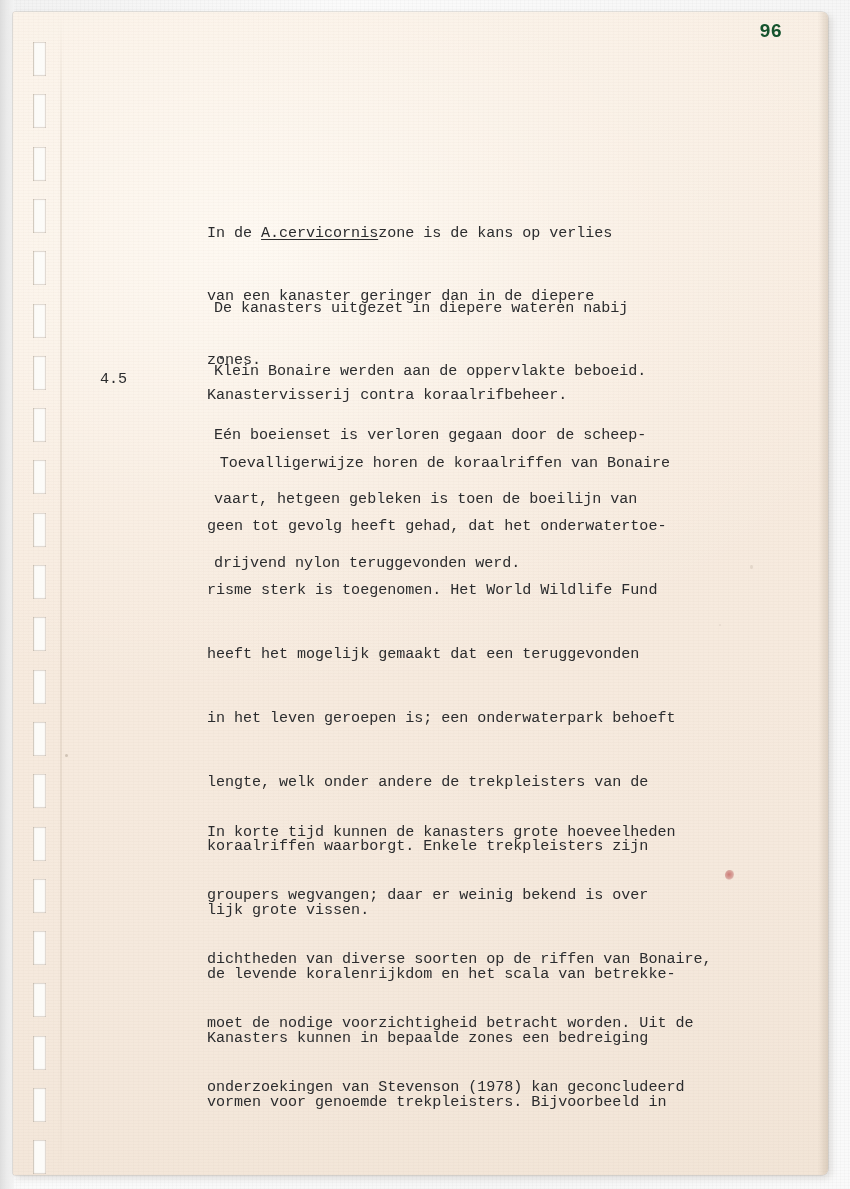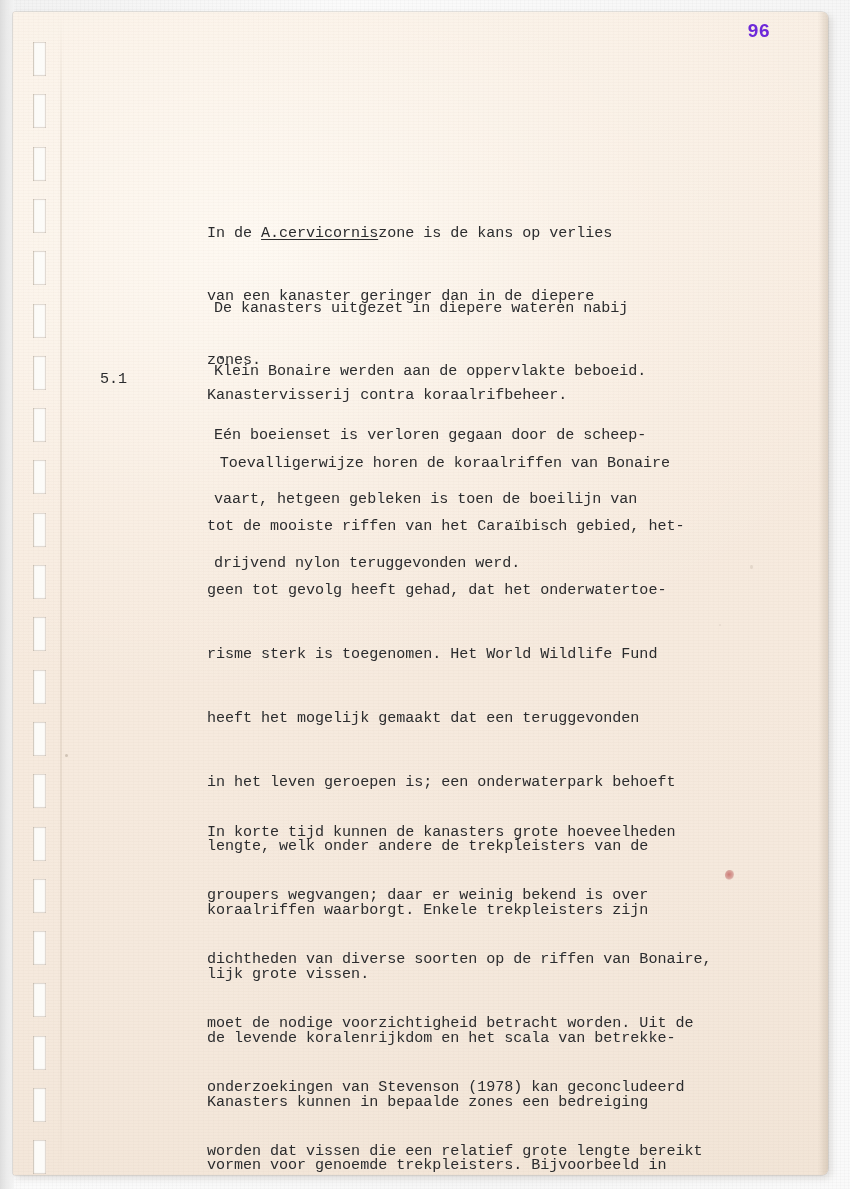--- a/index.html
+++ b/index.html
@@ -107,26 +107,26 @@
     box-shadow:
       inset 1px 0 1px rgba(175,160,142,0.55),
       inset -1px 0 1px rgba(175,160,142,0.35),
       inset 0 1px 1px rgba(175,160,142,0.30),
       inset 0 -1px 1px rgba(175,160,142,0.30);
   }
 
   
   #page-number {
     position: absolute;
-    right: 58px;
+    right: 46px;
     top: 8px;
     font-family: "Liberation Sans", sans-serif;
     font-size: 19px;
     font-weight: bold;
-    color: #6d28d9;
+    color: #14532d;
     letter-spacing: 0.5px;
   }
 
   
   #typescript {
     position: absolute;
     left: 0;
     top: 0;
     width: 815px;
     height: 1163px;
@@ -242,27 +242,26 @@
     <div class="tblock" style="left:201px; top:243px;">
       <span class="tline">De kanasters uitgezet in diepere wateren nabij</span>
       <span class="tline">Klein Bonaire werden aan de oppervlakte beboeid.</span>
       <span class="tline">Eén boeienset is verloren gegaan door de scheep-</span>
       <span class="tline">vaart, hetgeen gebleken is toen de boeilijn van</span>
       <span class="tline">drijvend nylon teruggevonden werd.</span>
     </div>
 
     <div id="section-row">
       <div id="stray-dot"></div>
-      <div id="section-number">5.1</div>
+      <div id="section-number">4.5</div>
       <div id="section-title">Kanastervisserij contra koraalrifbeheer.</div>
     </div>
 
     <div class="tblock" style="left:194px; top:398px;">
       <span class="tline indent">Toevalligerwijze horen de koraalriffen van Bonaire</span>
-      <span class="tline">tot de mooiste riffen van het Caraïbisch gebied, het-</span>
       <span class="tline">geen tot gevolg heeft gehad, dat het onderwatertoe-</span>
       <span class="tline">risme sterk is toegenomen. Het World Wildlife Fund</span>
       <span class="tline">heeft het mogelijk gemaakt dat een teruggevonden</span>
       <span class="tline">in het leven geroepen is; een onderwaterpark behoeft</span>
       <span class="tline">lengte, welk onder andere de trekpleisters van de</span>
       <span class="tline">koraalriffen waarborgt. Enkele trekpleisters zijn</span>
       <span class="tline">lijk grote vissen.</span>
       <span class="tline">de levende koralenrijkdom en het scala van betrekke-</span>
       <span class="tline">Kanasters kunnen in bepaalde zones een bedreiging</span>
       <span class="tline">vormen voor genoemde trekpleisters. Bijvoorbeeld in</span>
@@ -276,21 +275,20 @@
       
       
     </div>
 
     <div class="tblock" style="left:194px; top:767px;">
       <span class="tline">In korte tijd kunnen de kanasters grote hoeveelheden</span>
       <span class="tline">groupers wegvangen; daar er weinig bekend is over</span>
       <span class="tline">dichtheden van diverse soorten op de riffen van Bonaire,</span>
       <span class="tline">moet de nodige voorzichtigheid betracht worden. Uit de</span>
       <span class="tline">onderzoekingen van Stevenson (1978) kan geconcludeerd</span>
-      <span class="tline">worden dat vissen die een relatief grote lengte bereikt</span>
       
       
       
       
       
       
       
       
       
     </div>

